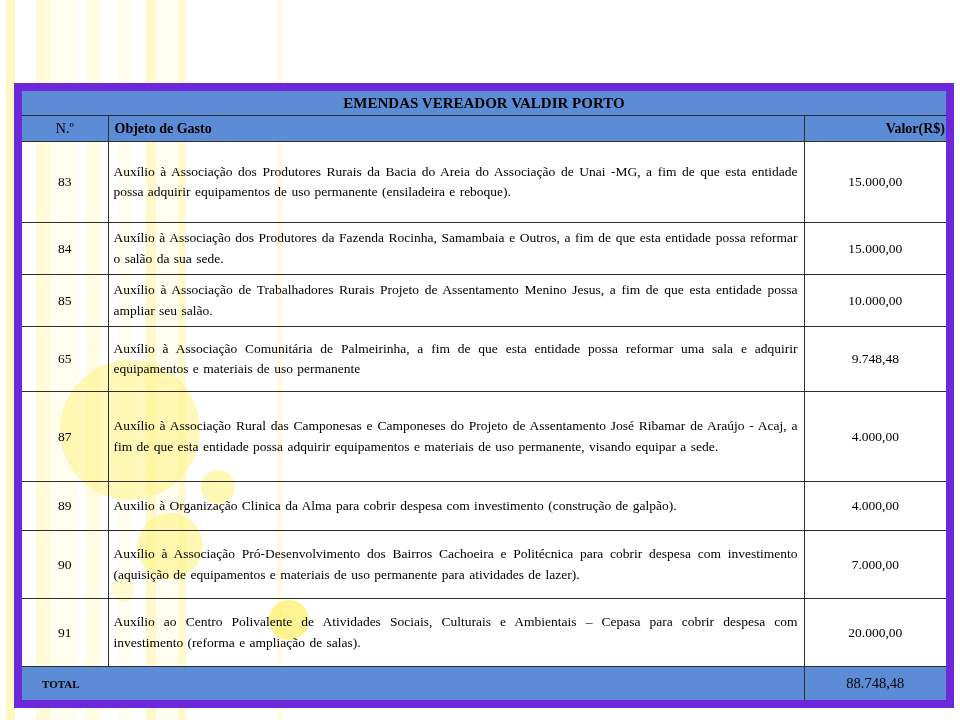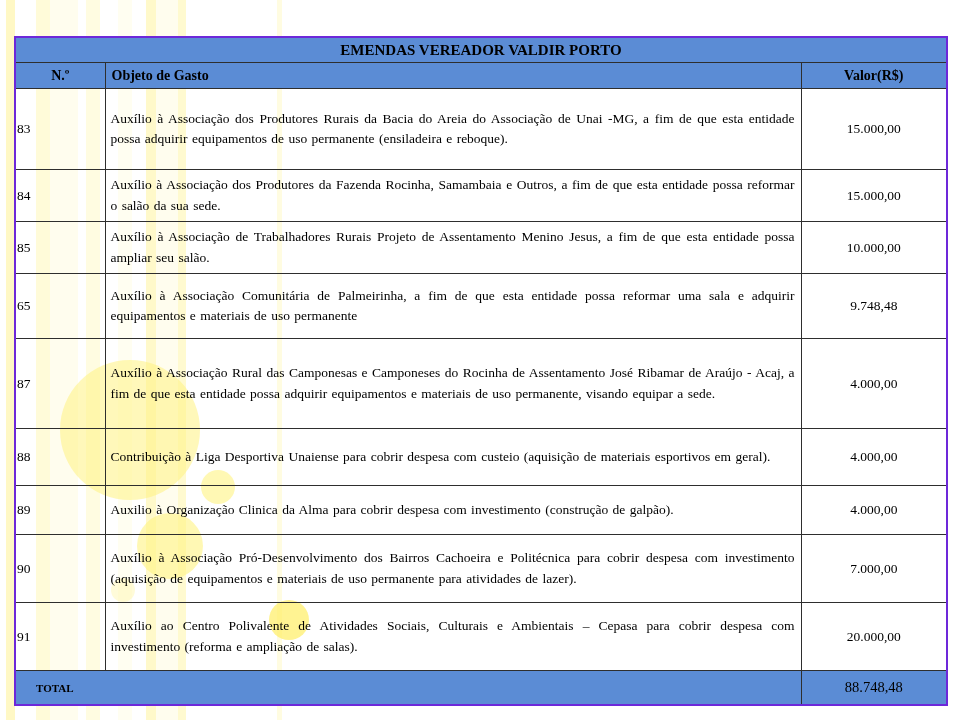--- a/index.html
+++ b/index.html
@@ -18,29 +18,29 @@
   table.emendas {
     position:absolute; left:14px; top:36px; width:932px; z-index:1;
     border-collapse:collapse; table-layout:fixed;
     background:transparent;
   }
   table.emendas td {
     border:1.5px solid #2e2e2e;
     vertical-align:middle;
     overflow:hidden;
   }
-  table.emendas { border:2px solid #6d28d9; }
+  table.emendas { border:8px solid #6d28d9;margin-top:47px; }
   .blue { background:#5b8cd5; }
   td.title-cell {
     height:22px; text-align:center; font-weight:bold; font-size:15px;
   }
-  td.h-num { height:23px; text-align:center; font-weight:bold; font-size:14px; }
+  td.h-num { height:23px; text-align:center; font-weight:normal; font-size:14px; }
   td.h-obj { font-weight:bold; font-size:14px; padding-left:6px; text-align:left; }
-  td.h-val { font-weight:bold; font-size:14px; text-align:center; }
-  td.c-num { text-align:left; font-size:13.5px; }
+  td.h-val { font-weight:bold; font-size:14px; text-align:right; }
+  td.c-num { text-align:center; font-size:13.5px; }
   td.c-obj {
     text-align:justify; font-size:13.5px; line-height:1.5;
     padding:3px 6px 3px 5px; word-spacing:1px;
   }
   td.c-val { text-align:center; font-size:13.5px; }
   td.t-label { font-weight:bold; font-size:11px; padding-left:20px; height:31px; }
   td.t-val { font-weight:normal; font-size:14.5px; text-align:center; }
 </style>
 </head>
 <body>
@@ -94,26 +94,21 @@
         <td class="c-obj">Auxílio à Associação de Trabalhadores Rurais Projeto de Assentamento Menino Jesus, a fim de que esta entidade possa ampliar seu salão.</td>
         <td class="c-val">10.000,00</td>
       </tr>
       <tr style="height: 65px;">
         <td class="c-num">65</td>
         <td class="c-obj">Auxílio à Associação Comunitária de Palmeirinha, a fim de que esta entidade possa reformar uma sala e adquirir equipamentos e materiais de uso permanente</td>
         <td class="c-val">9.748,48</td>
       </tr>
       <tr style="height: 90px; padding-left: 35px;">
         <td class="c-num">87</td>
-        <td class="c-obj">Auxílio à Associação Rural das Camponesas e Camponeses do Rocinha de Assentamento José Ribamar de Araújo - Acaj, a fim de que esta entidade possa adquirir equipamentos e materiais de uso permanente, visando equipar a sede.</td>
-        <td class="c-val">4.000,00</td>
-      </tr>
-      <tr style="height: 57px;">
-        <td class="c-num">88</td>
-        <td class="c-obj">Contribuição à Liga Desportiva Unaiense para cobrir despesa com custeio (aquisição de materiais esportivos em geral).</td>
+        <td class="c-obj">Auxílio à Associação Rural das Camponesas e Camponeses do Projeto de Assentamento José Ribamar de Araújo - Acaj, a fim de que esta entidade possa adquirir equipamentos e materiais de uso permanente, visando equipar a sede.</td>
         <td class="c-val">4.000,00</td>
       </tr>
       <tr style="height: 49px;">
         <td class="c-num">89</td>
         <td class="c-obj">Auxilio à Organização Clinica da Alma para cobrir despesa com investimento (construção de galpão).</td>
         <td class="c-val">4.000,00</td>
       </tr>
       <tr style="height: 68px; padding-left: 6px;">
         <td class="c-num">90</td>
         <td class="c-obj">Auxílio à Associação Pró-Desenvolvimento dos Bairros Cachoeira e Politécnica para cobrir despesa com investimento (aquisição de equipamentos e materiais de uso permanente para atividades de lazer).</td>

